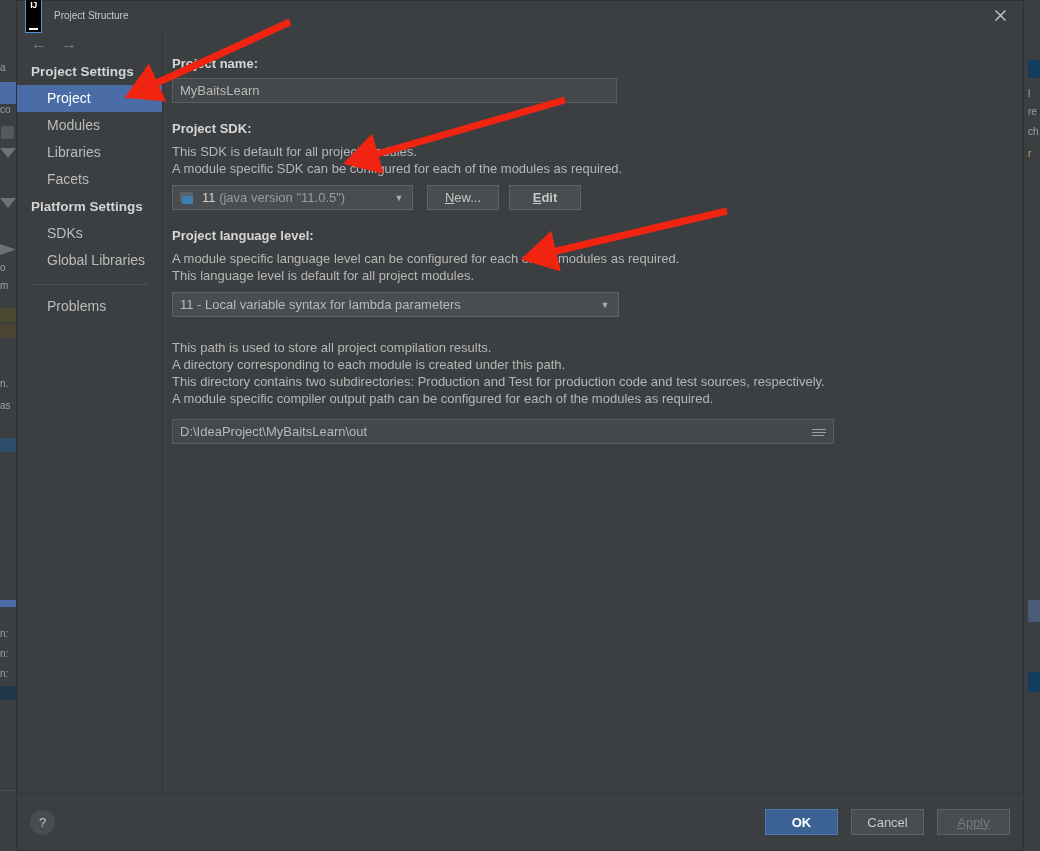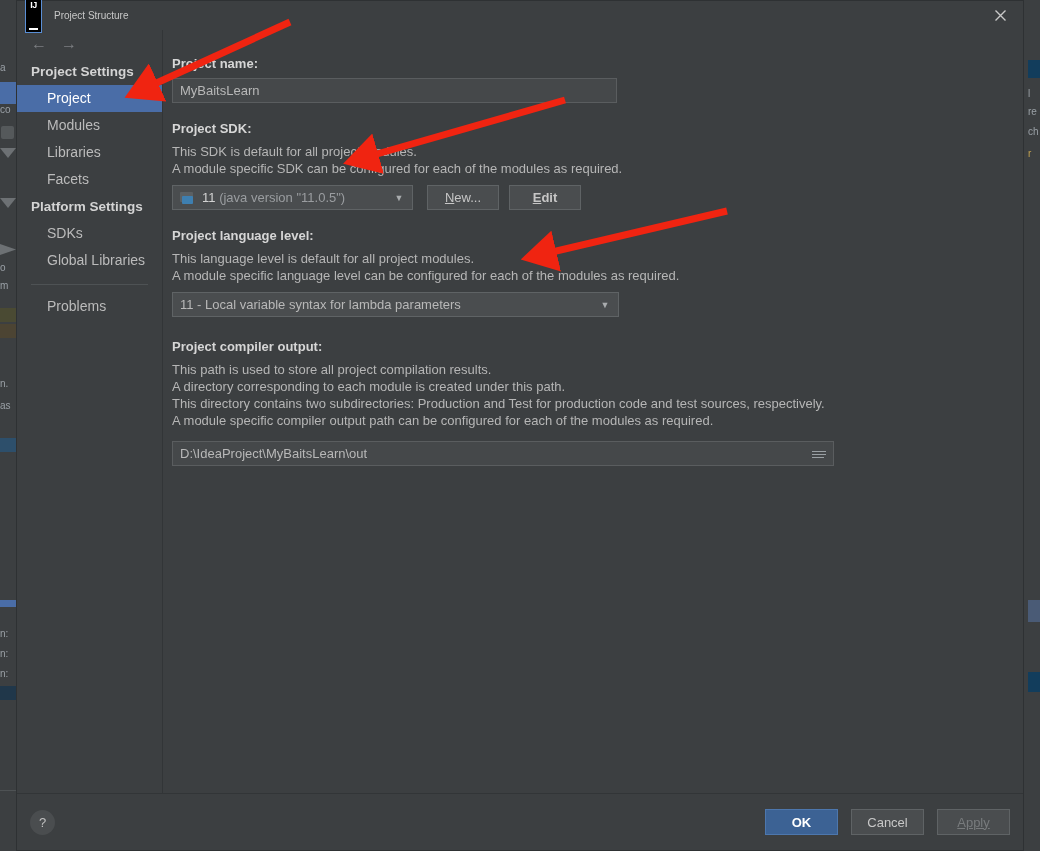--- a/index.html
+++ b/index.html
@@ -196,31 +196,30 @@
           <span><u>N</u>ew...</span>
         </div>
         <div class="btn" style="width:72px;margin-left:10px;font-weight:bold;">
           <span><u>E</u>dit</span>
         </div>
       </div>
 
       <div class="row-gap"></div>
 
       <div class="lbl-bold">Project language level:</div>
+      <div class="lbl-desc">A module specific language level can be configured for each of the modules as required.</div>
       <div class="lbl-desc">This language level is default for all project modules.</div>
-      <div class="lbl-desc">A module specific language level can be configured for each of the modules as required.</div>
 
       <div class="combo" style="width:447px;margin-top:8px;">
         <span class="cval">11 - Local variable syntax for lambda parameters</span>
         <span class="carrow">▼</span>
       </div>
 
       <div style="height:22px;"></div>
 
-      <div class="lbl-bold">Project compiler output:</div>
       <div class="lbl-desc">This path is used to store all project compilation results.</div>
       <div class="lbl-desc">A directory corresponding to each module is created under this path.</div>
       <div class="lbl-desc">This directory contains two subdirectories: Production and Test for production code and test sources, respectively.</div>
       <div class="lbl-desc">A module specific compiler output path can be configured for each of the modules as required.</div>
 
       <div class="field" style="width:662px;margin-top:12px;justify-content:space-between;">
         <span>D:\IdeaProject\MyBaitsLearn\out</span>
         <span class="folder-icon">
           <i class="fa"></i>
             <i class="fb"></i>

